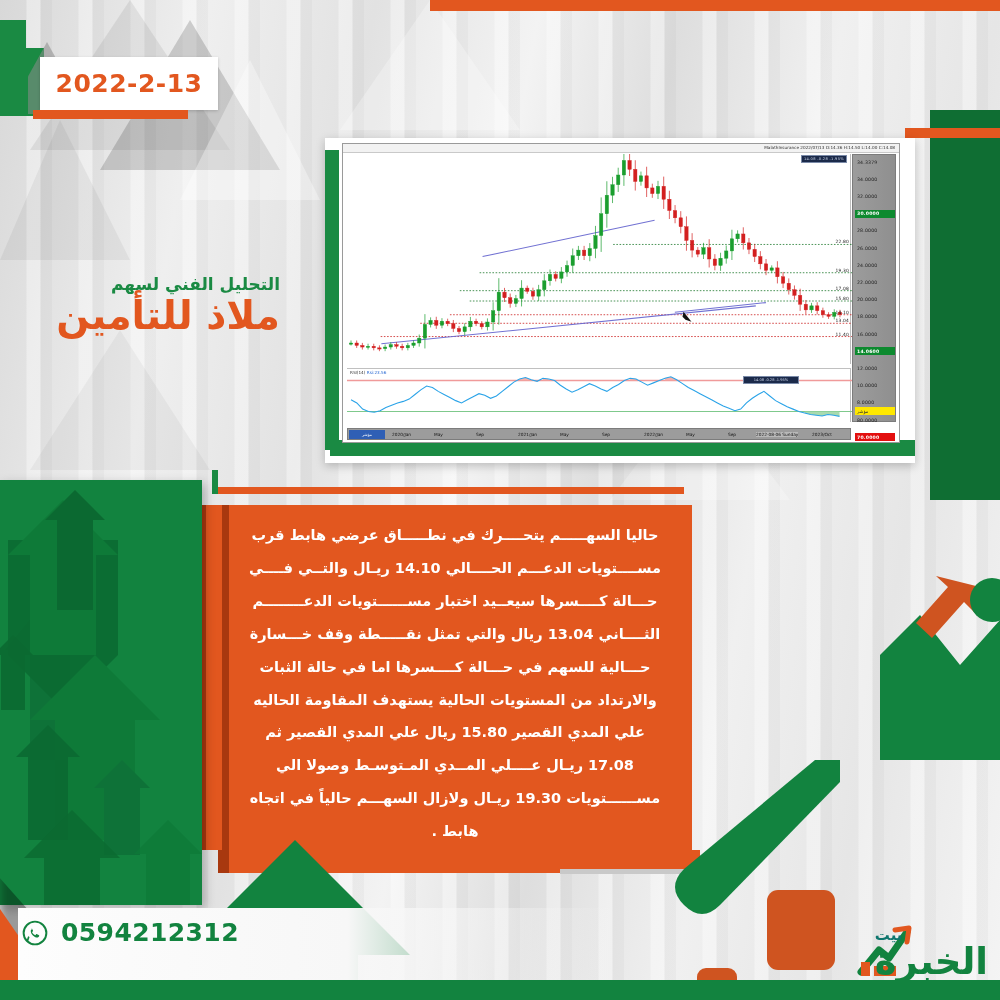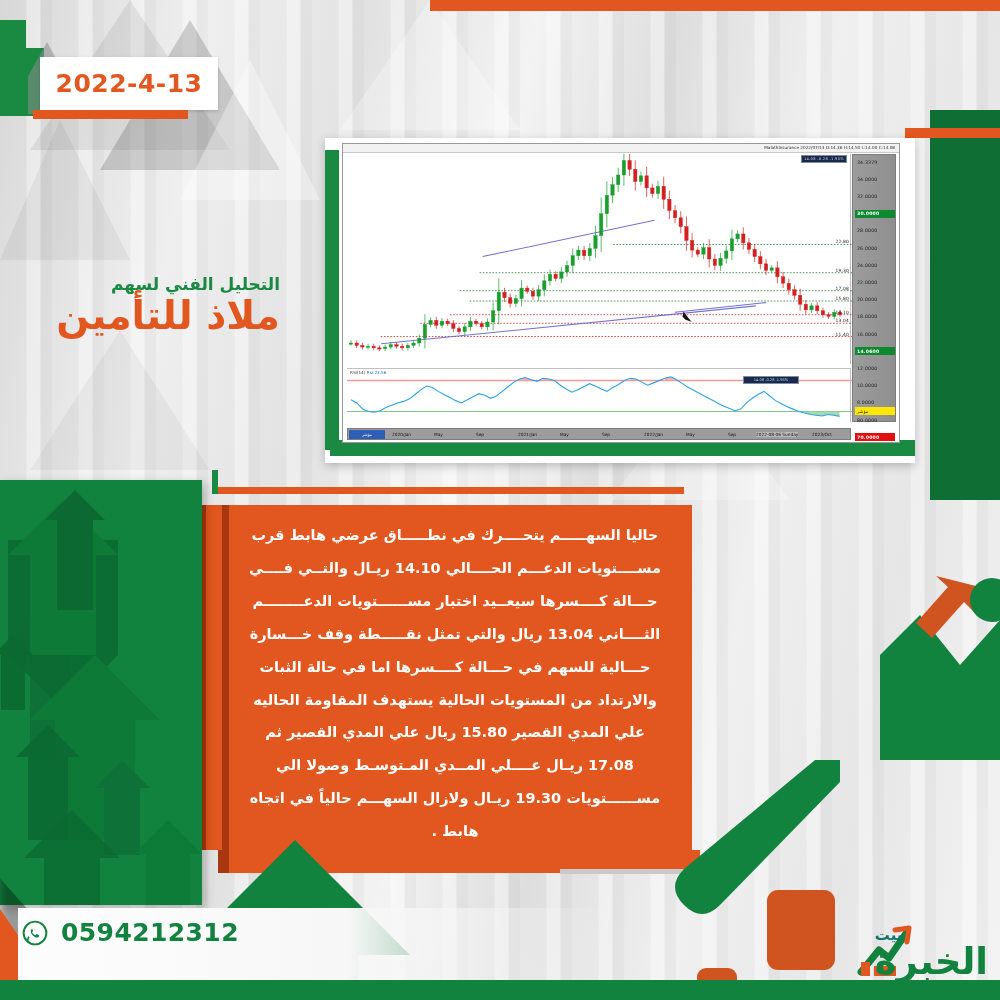--- a/index.html
+++ b/index.html
@@ -317,21 +317,21 @@
     <polygon points="120,330 210,470 30,470" fill="#000" opacity="0.04"></polygon>
   </svg>
 
   <div class="top-orange"></div>
   <div class="tr-green"></div>
 
   <div class="green-top2"></div>
   <div class="green-top"></div>
   <div class="date-shadow"></div>
   <div class="date-badge">
-    <span>2022-4-13</span>
+    <span>2022-2-13</span>
   </div>
   <div class="date-underline"></div>
 
   <div class="headline">
     <span class="sub">التحليل الفني لسهم</span>
     <span class="main">ملاذ للتأمين</span>
   </div>
 
   <div class="chart-orange-accent"></div>
   <div class="chart-green-right"></div>

